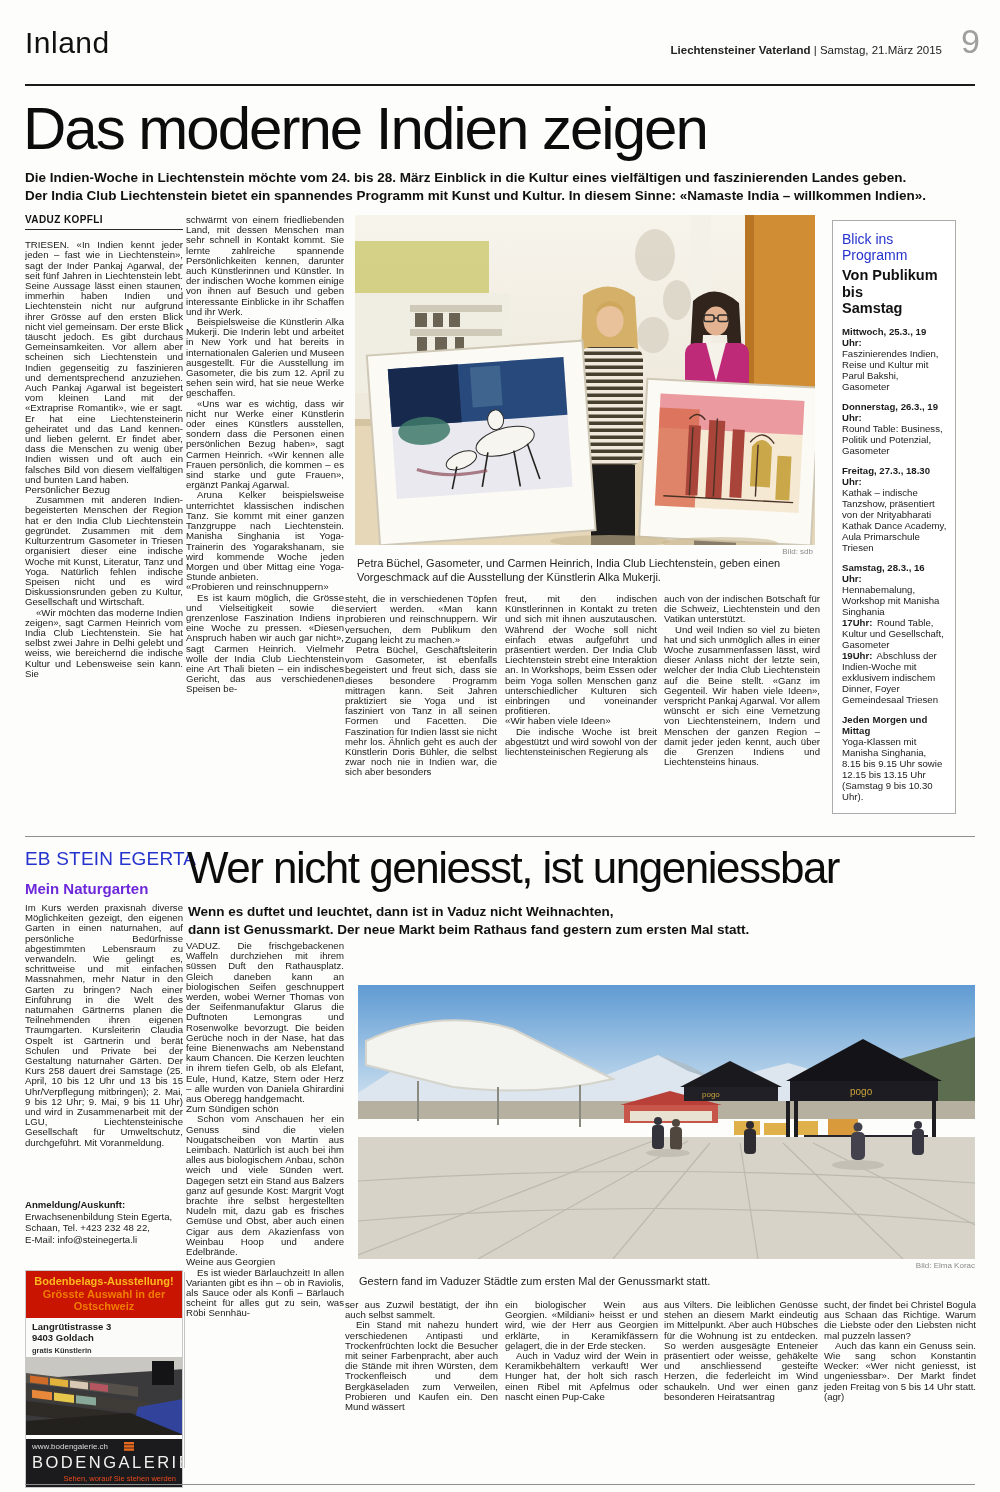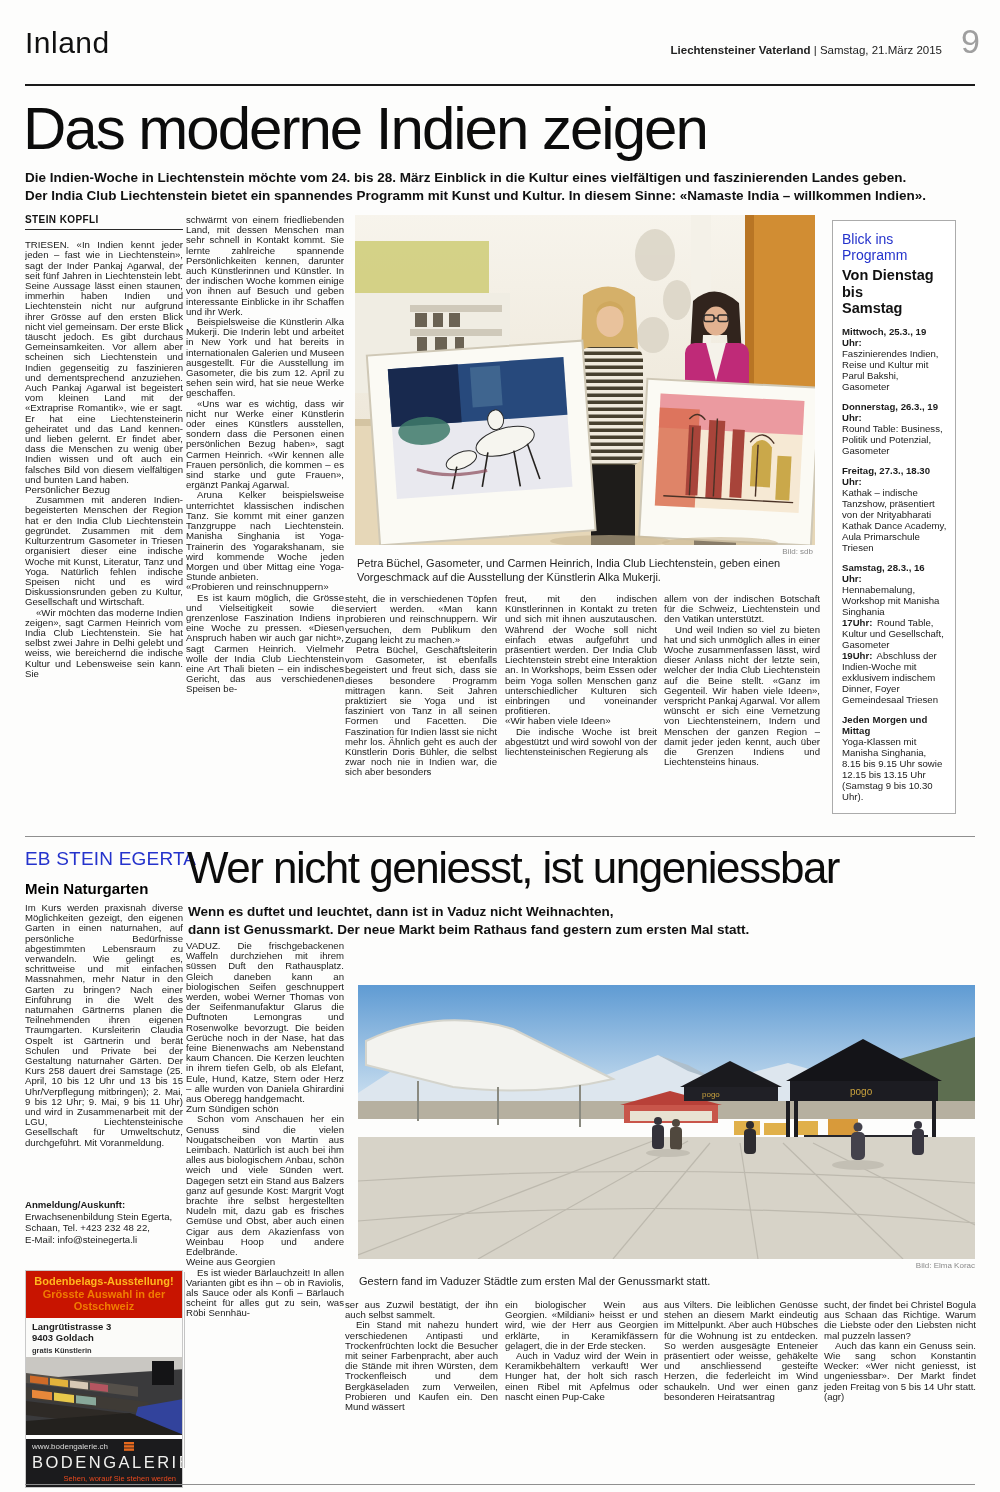--- a/index.html
+++ b/index.html
@@ -41,21 +41,21 @@
   .prog-title { font-size:14px; color:#2533cc; margin-bottom:4px; }
   .prog-sub { font-size:14.5px; font-weight:700; line-height:16.5px; color:#111; margin-bottom:8px; }
   .pentry { font-size:9.6px; line-height:11px; color:#1b1b1b; margin-top:9px; text-align:left; }
   .pentry b { display:block; font-weight:700; }
   .pentry.runon { margin-top:0; }
   .pentry.runon b { display:inline; margin-right:2px; }
   .pentry.first { margin-top:2px; }
 
   
   .kicker { font-size:19px; color:#2533cc; letter-spacing:0.2px; }
-  .minihead { font-size:15px; font-weight:700; color:#000000; }
+  .minihead { font-size:15px; font-weight:700; color:#6d28d9; }
   .contact { font-size:9.6px; line-height:11.5px; text-align:left; color:#1b1b1b; }
   .contact b { display:block; }
 
   
   .ad { width:158px; border:1px solid #c9c9c9; background:#fff; overflow:hidden; }
   .ad-banner { background:#c81400; padding:4px 2px 5px; text-align:center; }
   .ad-banner .l1 { color:#ffb71e; font-weight:700; font-size:11px; line-height:12.5px; }
   .ad-banner .l2 { color:#f07d00; font-weight:700; font-size:11px; line-height:12.5px; }
   .ad-addr { background:#fbfbf9; padding:3px 6px 2px; }
   .ad-addr .a1 { font-size:9.5px; font-weight:700; color:#1d1d1d; line-height:11px; }
@@ -80,21 +80,21 @@
   <div class="abs pageno" style="right:20px; top:22px;">9</div>
   <div class="abs hrule" style="left:25px; top:84px; width:950px; height:2px;"></div>
 
   <div class="abs headline1" style="left:23px; top:94px;">Das moderne Indien zeigen</div>
   <div class="abs lede" style="left:25px; top:169px; width:955px;">
     <div>Die Indien-Woche in Liechtenstein möchte vom 24. bis 28. März Einblick in die Kultur eines vielfältigen und faszinierenden Landes geben.</div>
     <div>Der India Club Liechtenstein bietet ein spannendes Programm mit Kunst und Kultur. In diesem Sinne: «Namaste India – willkommen Indien».</div>
   </div>
 
   <div class="abs col bodytxt" style="left:25px; top:215px; width:158px; height:616px;">
-    <div class="byline">STEIN KÖPFLI</div>
+    <div class="byline">VADUZ KÖPFLI</div>
     <p>TRIESEN. «In Indien kennt jeder jeden – fast wie in Liechtenstein», sagt der Inder Pankaj Agarwal, der seit fünf Jahren in Liechtenstein lebt. Seine Aussage lässt einen staunen, immerhin haben Indien und Liechtenstein nicht nur aufgrund ihrer Grösse auf den ersten Blick nicht viel gemeinsam. Der erste Blick täuscht jedoch. Es gibt durchaus Gemeinsamkeiten. Vor allem aber scheinen sich Liechtenstein und Indien gegenseitig zu faszinieren und dementsprechend anzuziehen. Auch Pankaj Agarwal ist begeistert vom kleinen Land mit der «Extraprise Romantik», wie er sagt. Er hat eine Liechtensteinerin geheiratet und das Land kennen- und lieben gelernt. Er findet aber, dass die Menschen zu wenig über Indien wissen und oft auch ein falsches Bild von diesem vielfältigen und bunten Land haben.</p>
     <p class="subhd">Persönlicher Bezug</p>
     <p class="ind">Zusammen mit anderen Indien-begeisterten Menschen der Region hat er den India Club Liechtenstein gegründet. Zusammen mit dem Kulturzentrum Gasometer in Triesen organisiert dieser eine indische Woche mit Kunst, Literatur, Tanz und Yoga. Natürlich fehlen indische Speisen nicht und es wird Diskussionsrunden geben zu Kultur, Gesellschaft und Wirtschaft.</p>
     <p class="ind">«Wir möchten das moderne Indien zeigen», sagt Carmen Heinrich vom India Club Liechtenstein. Sie hat selbst zwei Jahre in Delhi gelebt und weiss, wie bereichernd die indische Kultur und Lebensweise sein kann. Sie</p>
   </div>
 
   <div class="abs col bodytxt" style="left:186px; top:215px; width:158px; height:616px;">
     <p>schwärmt von einem friedliebenden Land, mit dessen Menschen man sehr schnell in Kontakt kommt. Sie lernte zahlreiche spannende Persönlichkeiten kennen, darunter auch Künstlerinnen und Künstler. In der indischen Woche kommen einige von ihnen auf Besuch und geben interessante Einblicke in ihr Schaffen und ihr Werk.</p>
     <p class="ind">Beispielsweise die Künstlerin Alka Mukerji. Die Inderin lebt und arbeitet in New York und hat bereits in internationalen Galerien und Museen ausgestellt. Für die Ausstellung im Gasometer, die bis zum 12. April zu sehen sein wird, hat sie neue Werke geschaffen.</p>
     <p class="ind">«Uns war es wichtig, dass wir nicht nur Werke einer Künstlerin oder eines Künstlers ausstellen, sondern dass die Personen einen persönlichen Bezug haben», sagt Carmen Heinrich. «Wir kennen alle Frauen persönlich, die kommen – es sind starke und gute Frauen», ergänzt Pankaj Agarwal.</p>
@@ -228,28 +228,28 @@
   <div class="abs col bodytxt" style="left:345px; top:594px; width:152px; height:240px;">
     <p>steht, die in verschiedenen Töpfen serviert werden. «Man kann probieren und reinschnuppern. Wir versuchen, dem Publikum den Zugang leicht zu machen.»</p>
     <p class="ind">Petra Büchel, Geschäftsleiterin vom Gasometer, ist ebenfalls begeistert und freut sich, dass sie dieses besondere Programm mittragen kann. Seit Jahren praktiziert sie Yoga und ist fasziniert von Tanz in all seinen Formen und Facetten. Die Faszination für Indien lässt sie nicht mehr los. Ähnlich geht es auch der Künstlerin Doris Bühler, die selbst zwar noch nie in Indien war, die sich aber besonders</p>
   </div>
   <div class="abs col bodytxt" style="left:505px; top:594px; width:152px; height:240px;">
     <p>freut, mit den indischen Künstlerinnen in Kontakt zu treten und sich mit ihnen auszutauschen. Während der Woche soll nicht einfach etwas aufgeführt und präsentiert werden. Der India Club Liechtenstein strebt eine Interaktion an. In Workshops, beim Essen oder beim Yoga sollen Menschen ganz unterschiedlicher Kulturen sich einbringen und voneinander profitieren.</p>
     <p class="subhd">«Wir haben viele Ideen»</p>
     <p class="ind">Die indische Woche ist breit abgestützt und wird sowohl von der liechtensteinischen Regierung als</p>
   </div>
   <div class="abs col bodytxt" style="left:664px; top:594px; width:156px; height:240px;">
-    <p>allem von der indischen Botschaft für die Schweiz, Liechtenstein und den Vatikan unterstützt.</p>
+    <p>auch von der indischen Botschaft für die Schweiz, Liechtenstein und den Vatikan unterstützt.</p>
     <p class="ind">Und weil Indien so viel zu bieten hat und sich unmöglich alles in einer Woche zusammenfassen lässt, wird dieser Anlass nicht der letzte sein, welcher der India Club Liechtenstein auf die Beine stellt. «Ganz im Gegenteil. Wir haben viele Ideen», verspricht Pankaj Agarwal. Vor allem wünscht er sich eine Vernetzung von Liechtensteinern, Indern und Menschen der ganzen Region – damit jeder jeden kennt, auch über die Grenzen Indiens und Liechtensteins hinaus.</p>
   </div>
 
   <div class="abs progbox" style="left:832px; top:220px; width:124px; height:594px;">
     <div class="prog-title">Blick ins Programm</div>
     <div class="prog-sub">
-      <div>Von Dienstag bis</div>
+      <div>Von Publikum bis</div>
       <div>Samstag</div>
     </div>
     <div class="pentry">
       <b>Mittwoch, 25.3., 19 Uhr:</b>
       <span>Faszinierendes Indien, Reise und Kultur mit Parul Bakshi, Gasometer</span>
     </div>
     <div class="pentry">
       <b>Donnerstag, 26.3., 19 Uhr:</b>
       <span>Round Table: Business, Politik und Potenzial, Gasometer</span>
     </div>

